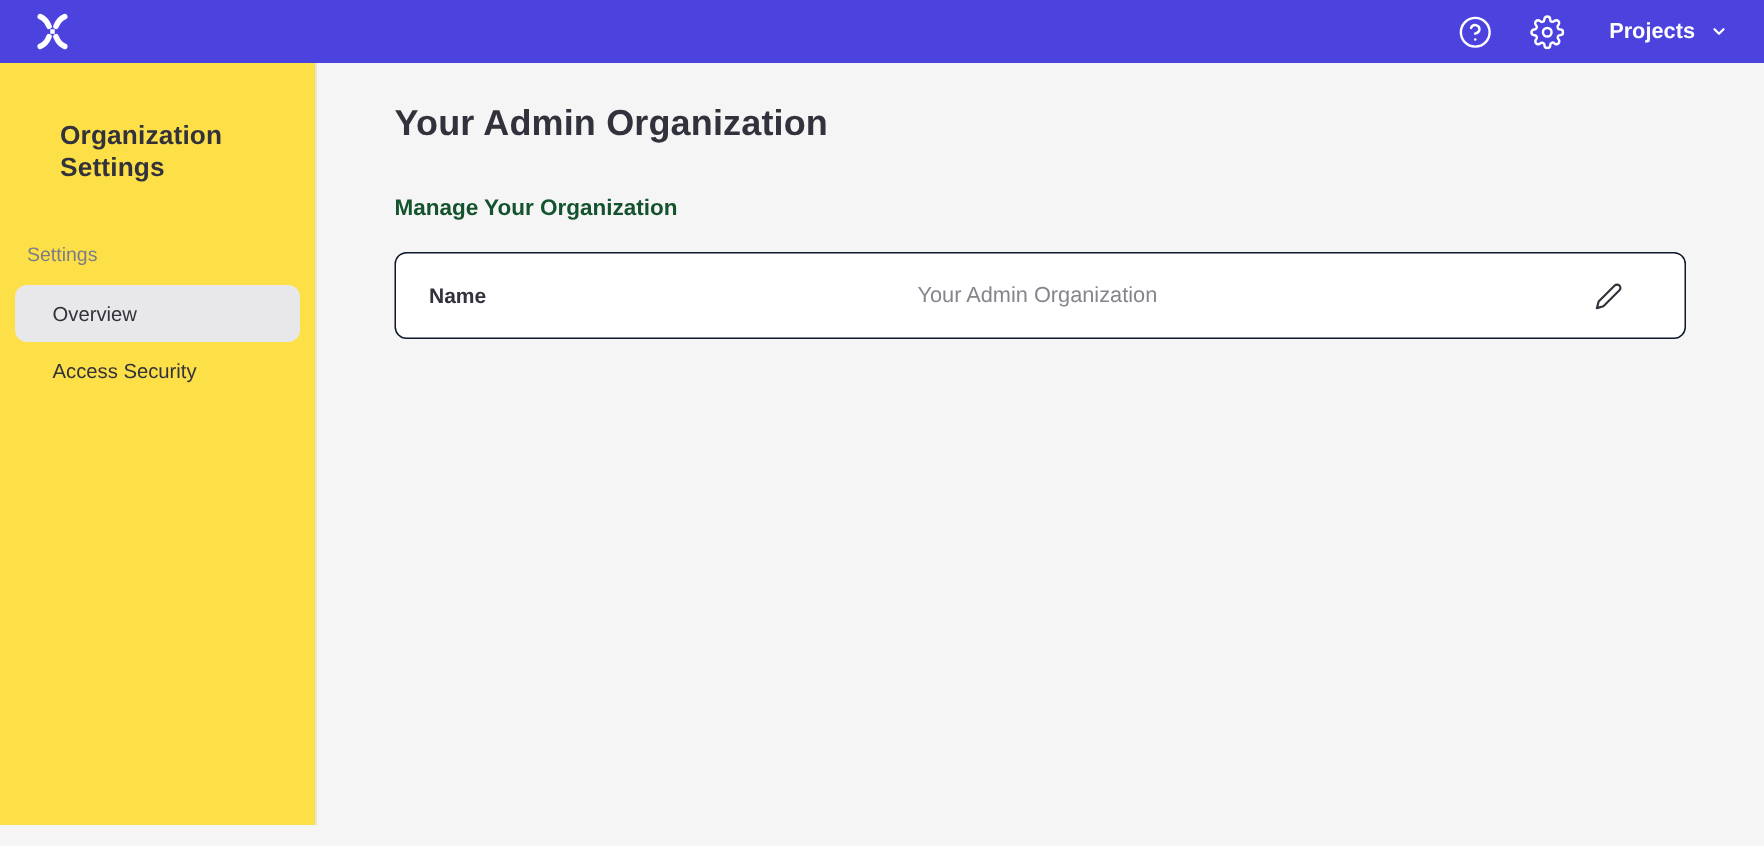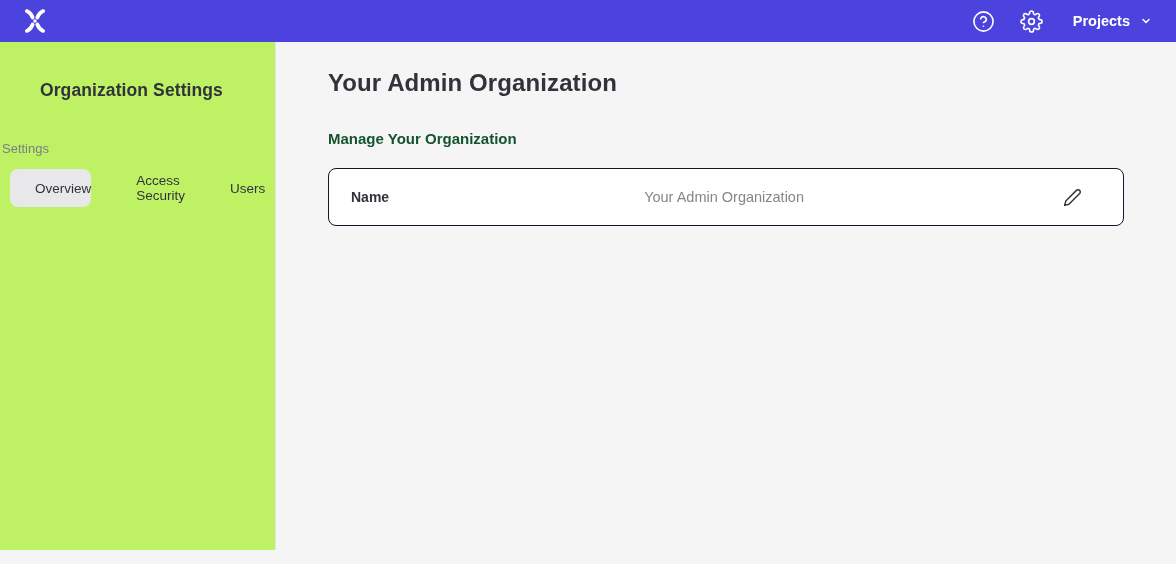--- a/index.html
+++ b/index.html
@@ -37,40 +37,40 @@
     color: #fff; font-family: inherit;
     font-size: 14.5px; font-weight: 700;
     padding: 0 2px; margin-left: 4px;
   }
 
   
   .content { display: flex; height: 508px; }
 
   
   .sidebar {
-    width: 276px;
-    background: #bef264;
+    width: 211px;
+    background: #fde047;
     border-right: 1px solid #e4e4e6;
     flex-shrink: 0;
     padding-top: 38px;
   }
   .sidebar-title {
     font-size: 17.5px;
     font-weight: 700;
     color: #32323c;
     padding-left: 40px;
     letter-spacing: .1px;
   }
   .sidebar-section-label {
     margin-top: 40px;
-    padding-left: 2px;
+    padding-left: 18px;
     font-size: 13px;
     color: #7d7d87;
   }
-  .nav { margin-top: 13px; display: flex; }
+  .nav { margin-top: 13px; display: flex; flex-direction: column; }
   .nav-item {
     height: 38px;
     margin: 0 10px;
     border-radius: 8px;
     display: flex;
     align-items: center;
     padding-left: 25px;
     font-size: 13.5px;
     color: #32323c;
     cursor: pointer;
@@ -162,23 +162,20 @@
   <aside class="sidebar">
     <div class="sidebar-title">Organization Settings</div>
     <div class="sidebar-section-label">Settings</div>
     <nav class="nav">
       <div class="nav-item selected">
         <span>Overview</span>
       </div>
       <div class="nav-item">
         <span>Access Security</span>
       </div>
-      <div class="nav-item">
-        <span>Users</span>
-      </div>
     </nav>
   </aside>
 
   <main class="main">
     <h1 class="page-title">Your Admin Organization</h1>
     <h2 class="section-title">Manage Your Organization</h2>
 
     <div class="card">
       <span class="card-label">Name</span>
       <span class="card-value">Your Admin Organization</span>

